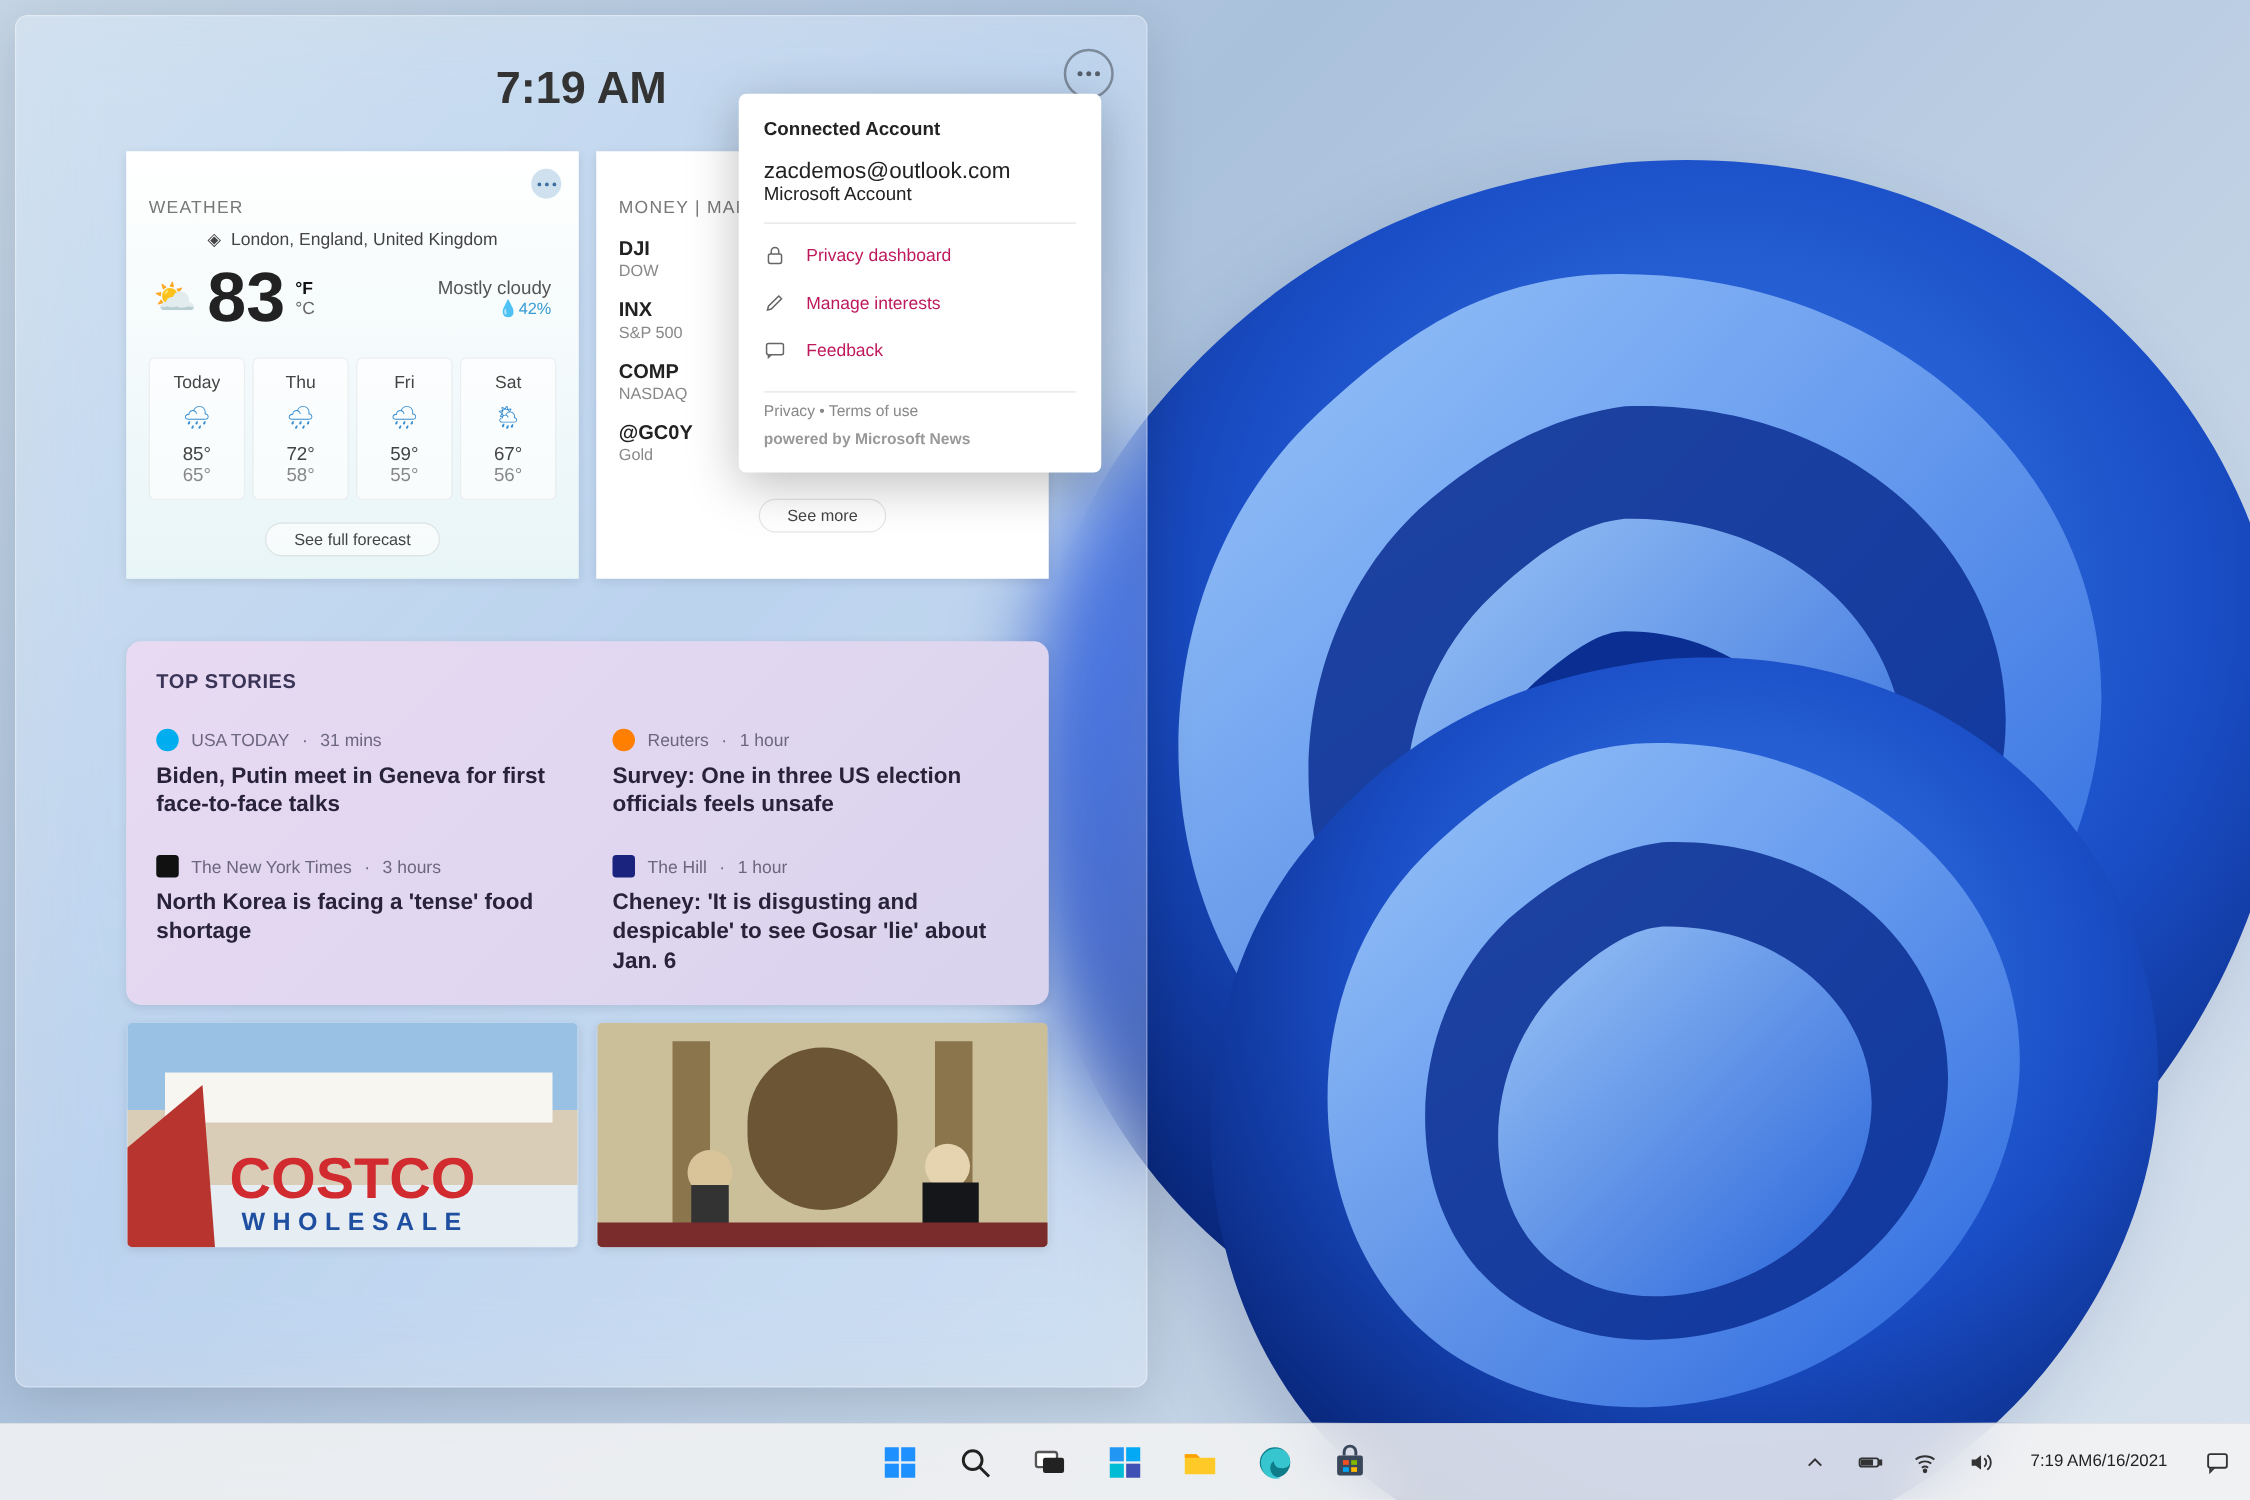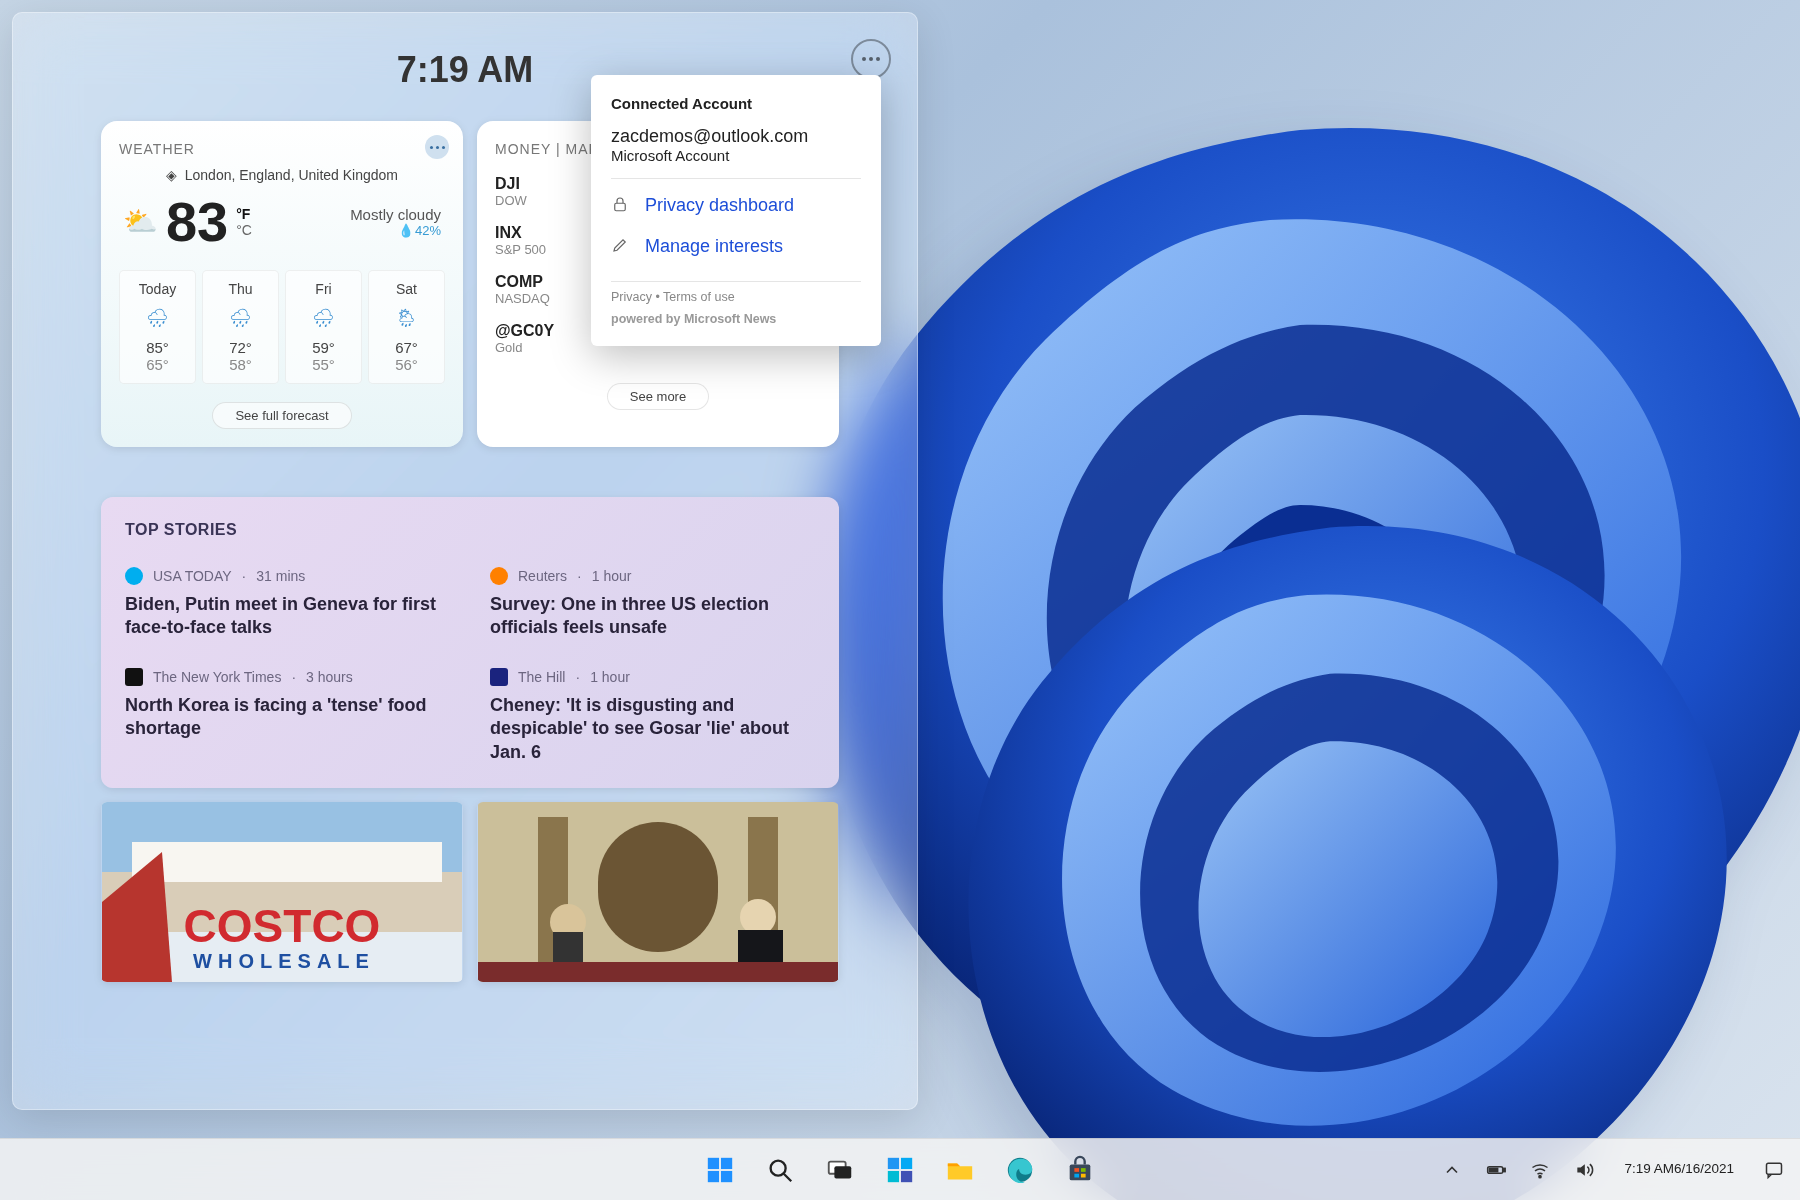--- a/index.html
+++ b/index.html
@@ -28,21 +28,21 @@
 .panel-time { text-align:center; font-size:36px; font-weight:600; color:#333; margin-top:36px; }
 .panel-more-btn {
     position:absolute; top:26px; right:26px; width:40px; height:40px; border-radius:50%;
     border: 2px solid rgba(0,0,0,.35); display:flex; align-items:center; justify-content:center;
     cursor:pointer; background:transparent;
 }
 .dots { display:flex; gap:3px;}
 .dots span { width:4px; height:4px; border-radius:50%; background:rgba(0,0,0,.55); }
 .cards-row { display:flex; gap:14px; margin:30px 0 0 88px; }
 .card {
-    background:#fff; border-radius:16px; box-shadow:0 2px 8px rgba(0,0,0,.1); padding:20px 18px 18px;
+    background:#fff; border-radius:0; box-shadow:0 2px 8px rgba(0,0,0,.1); padding:36px 18px 18px;
 }
 
 .weather-card { width:362px; background: linear-gradient(180deg, #ffffff 0%, #e8f5f7 100%); position:relative; }
 .card-title { font-size:14px; color:#777; letter-spacing:1px; }
 .card-more { position:absolute; top:14px; right:14px; width:24px; height:24px; border-radius:50%;
     background:#cfe0ef; display:flex; align-items:center; justify-content:center; cursor:pointer;}
 .card-more .dots span { width:3px; height:3px; background:#3a6fa0;}
 .location { display:flex; align-items:center; gap:8px; justify-content:center; margin-top:10px; font-size:14px; color:#444;}
 .current-row { display:flex; align-items:center; justify-content:space-between; margin-top:6px; padding:0 4px;}
 .temp-block { display:flex; align-items:center; gap:8px; }
@@ -86,21 +86,21 @@
 .img-card { width:362px; height:180px; border-radius:6px; box-shadow:0 2px 8px rgba(0,0,0,.1); overflow:hidden;}
 
 .popover {
     position:absolute; top:62px; left:578px; width:290px; background:#fff; border-radius:6px;
     box-shadow:0 10px 40px rgba(0,0,0,.25); padding:20px; z-index:10;
 }
 .popover h4 { font-size:15px; font-weight:600; color:#222;}
 .popover .email { margin-top:14px; font-size:18px; color:#222;}
 .popover .acct { font-size:15px; color:#222;}
 .popover hr { border:none; border-top:1px solid #e5e5e5; margin:14px 0 6px;}
-.popover .menu-item { display:flex; align-items:flex-start; gap:16px; padding:10px 0; font-size:18px; color:#1d4ed8; cursor:pointer;}
+.popover .menu-item { display:flex; align-items:center; gap:16px; padding:10px 0; font-size:14px; color:#be185d; cursor:pointer;}
 .popover .mi-icon { width:18px; height:18px; color:#666;}
 .popover .foot { margin-top:8px; font-size:12.5px; color:#888;}
 .popover .foot a { color:#888; text-decoration:none;}
 .popover .pow { margin-top:8px; font-size:12.5px; color:#999;font-weight:bold;}
 
 .taskbar {
     position:absolute; bottom:0; left:0; right:0; height:62px;
     background:rgba(243,243,243,.85); backdrop-filter:blur(20px);
     border-top:1px solid rgba(0,0,0,.08);
     display:flex; align-items:center;
@@ -318,20 +318,27 @@
             <path d="M8 11V8a4 4 0 0 1 8 0v3"></path>
               </svg>
               <span>Privacy dashboard</span>
           </div>
           <div class="menu-item">
               <svg class="mi-icon" viewBox="0 0 24 24" fill="none" stroke="currentColor" stroke-width="1.6">
                 <path d="M4 20l4-1 11-11-3-3L5 16l-1 4z"></path>
               </svg>
               <span>Manage interests</span>
           </div>
+          <div class="menu-item">
+              <svg class="mi-icon" viewBox="0 0 24 24" fill="none" stroke="currentColor" stroke-width="1.6">
+                <rect x="3" y="5" width="18" height="12" rx="2"></rect>
+            <path d="M8 17l-3 3v-3"></path>
+              </svg>
+              <span>Feedback</span>
+          </div>
           <hr>
           <div class="foot">
               <a>Privacy</a>
               <span> • </span>
               <a>Terms of use</a>
           </div>
           <div class="pow">powered by Microsoft News</div>
       </div>
   </div>
 

